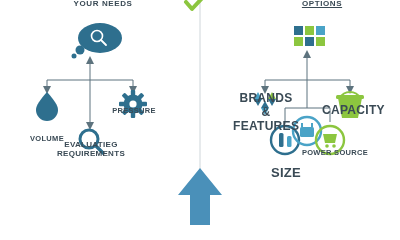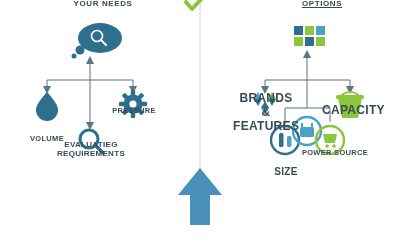--- a/index.html
+++ b/index.html
@@ -163,16 +163,16 @@
   <div class="hdr" style="left:272px;top:-1px;width:100px;text-decoration:underline;">OPTIONS</div>
 
   <div class="lbl" style="left:19px;top:101px;width:56px;font-size:7.5px;margin-top:34px;">VOLUME</div>
   <div class="lbl" style="left:106px;top:107px;width:56px;font-size:7.5px;">PRESSURE</div>
   <div class="lbl" style="left:48px;top:140px;width:86px;font-size:8px;">EVALUATIEG
 REQUIREMENTS</div>
 
   <div class="lbl" style="left:233px;top:92px;width:66px;font-size:12px;">BRANDS
 &amp; FEATURES</div>
   <div class="lbl" style="left:322px;top:104px;width:56px;font-size:12px;">CAPACITY</div>
-  <div class="lbl" style="left:266px;top:166px;width:40px;font-size:10px;">SIZE</div>
+  <div class="lbl" style="left:266px;top:166px;width:40px;font-size:13px;">SIZE</div>
   <div class="lbl" style="left:300px;top:149px;width:68px;font-size:7.5px;text-align:right;">POWER SOURCE</div>
 
 </div>
 
 </body></html>

